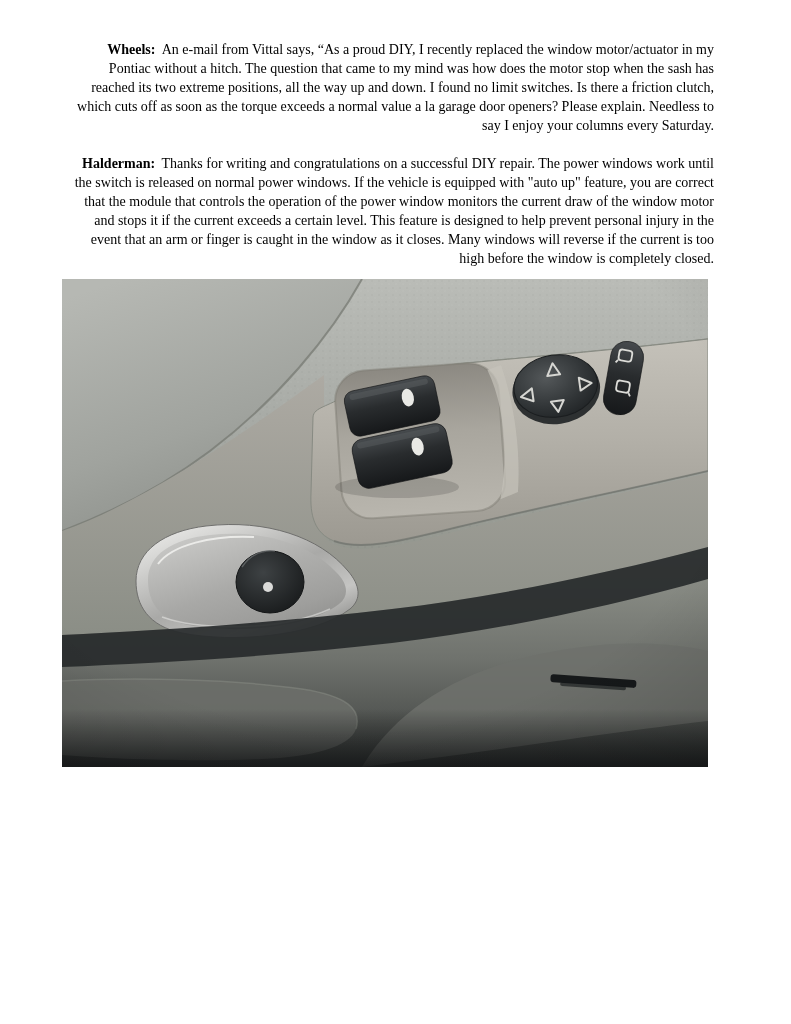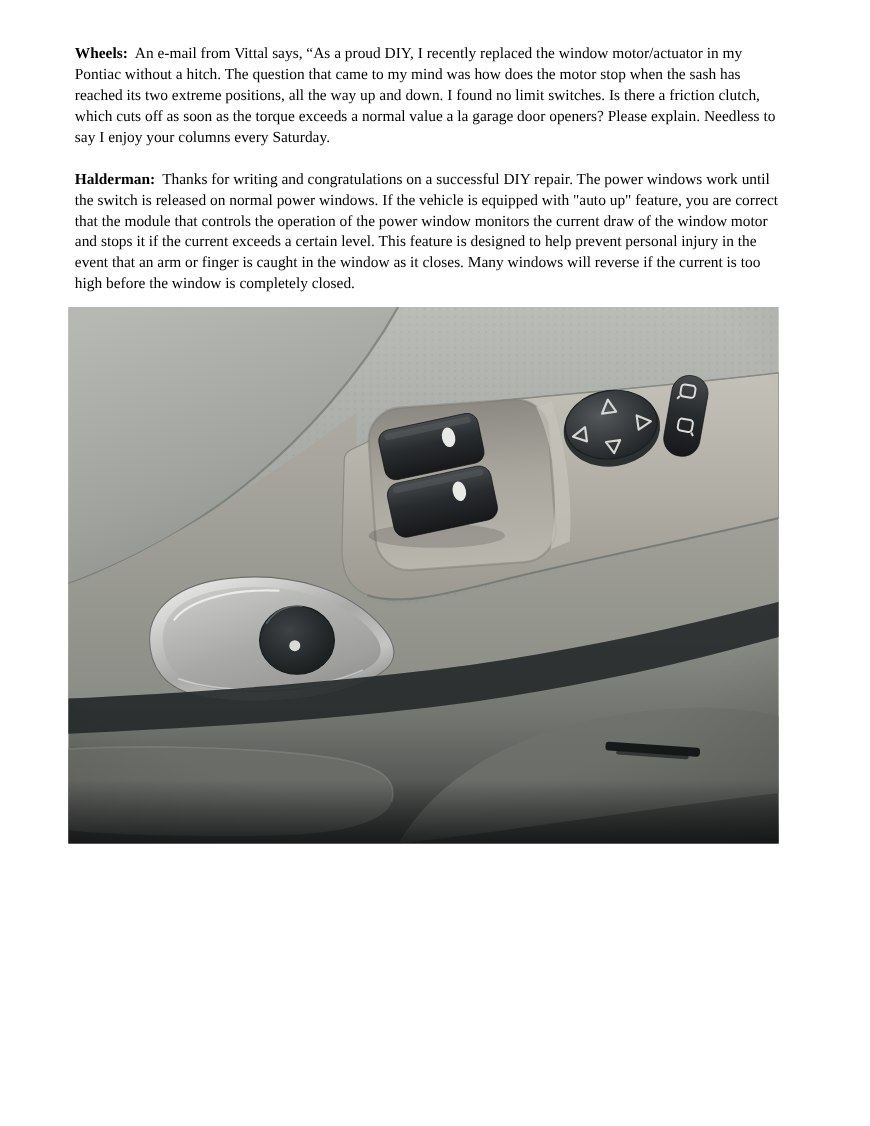--- a/index.html
+++ b/index.html
@@ -10,21 +10,21 @@
     font-family:"Liberation Serif","DejaVu Serif",serif;
     color:#000000;
     overflow:hidden;
   }
   .text-block{
     position:absolute;
     left:68px;top:40px;
     width:646px;
     font-size:14px;
     line-height:19px;
-    text-align:left;
+    text-align:right;
   }
   .para{margin:0 0 19px 0;}
   .para .speaker{font-weight:bold;margin-right:0.45em;}
   .photo-figure{
     position:absolute;
     left:62px;top:279px;
     width:646px;height:488px;
     margin:0;padding:0;
     line-height:0;
   }

